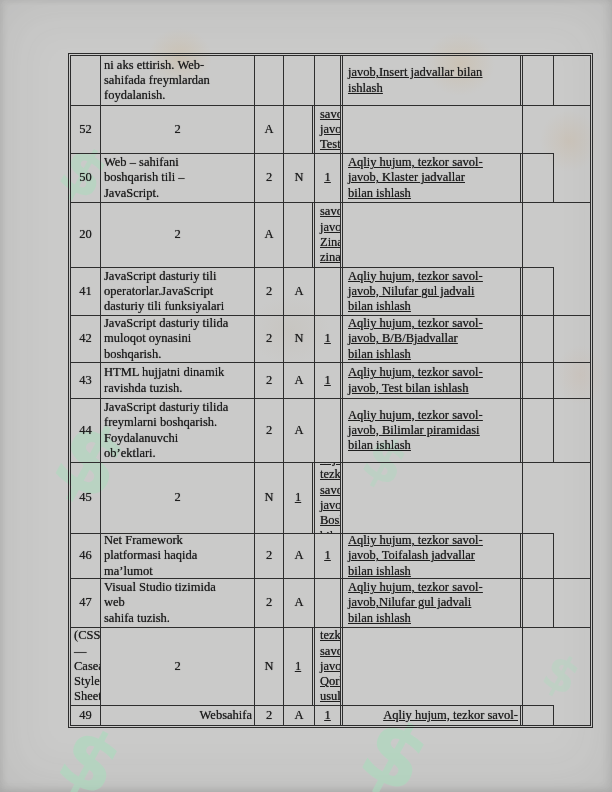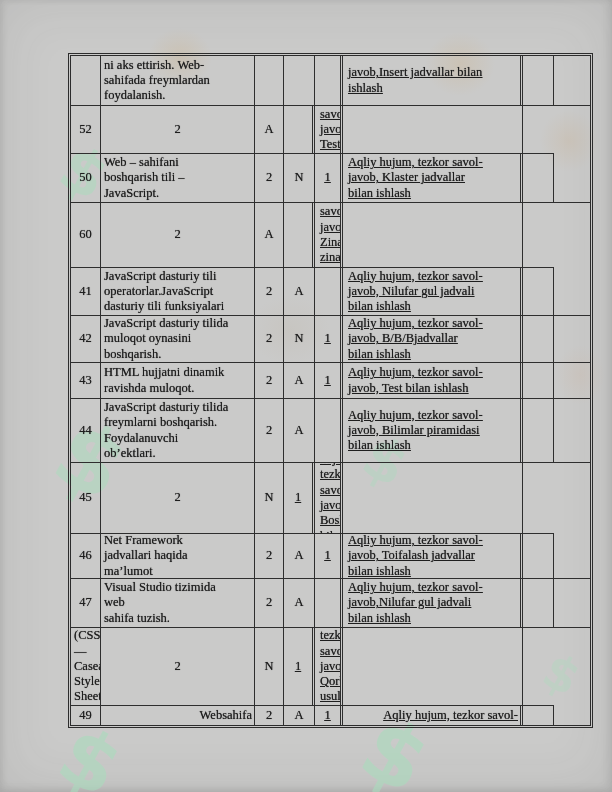--- a/index.html
+++ b/index.html
@@ -118,21 +118,21 @@
           <div class="cell num c-hours">2</div>
           <div class="cell num c-form">N</div>
           <div class="cell num c-count">1</div>
           <div class="cell txt c-method">Aqliy hujum, tezkor savol-
 javob, Klaster jadvallar
 bilan ishlash</div>
           <div class="cell c-b1"></div>
           <div class="cell c-b2"></div>
         </div>
         <div class="row" style="height: 65px;">
-          <div class="cell num c-no">60</div>
+          <div class="cell num c-no">20</div>
           <div class="cell num c-hours">2</div>
           <div class="cell num c-form">A</div>
           <div class="cell num c-count"></div>
           <div class="cell txt c-method">Aqliy hujum, tezkor savol-
 javob, Zinama zina usuli
 bilan ishlash</div>
           <div class="cell c-b1"></div>
           <div class="cell c-b2"></div>
         </div>
         <div class="row" style="height: 48px;">
@@ -159,21 +159,21 @@
           <div class="cell num c-count">1</div>
           <div class="cell txt c-method">Aqliy hujum, tezkor savol-
 javob, B/B/Bjadvallar
 bilan ishlash</div>
           <div class="cell c-b1"></div>
           <div class="cell c-b2"></div>
         </div>
         <div class="row" style="height: 36px;">
           <div class="cell num c-no">43</div>
           <div class="cell txt c-topic">HTML hujjatni dinamik
-ravishda muloqot.</div>
+ravishda tuzish.</div>
           <div class="cell num c-hours">2</div>
           <div class="cell num c-form">A</div>
           <div class="cell num c-count">1</div>
           <div class="cell txt c-method">Aqliy hujum, tezkor savol-
 javob, Test bilan ishlash</div>
           <div class="cell c-b1"></div>
           <div class="cell c-b2"></div>
         </div>
         <div class="row" style="height: 64px;">
           <div class="cell num c-no">44</div>
@@ -197,21 +197,21 @@
           <div class="cell num c-count">1</div>
           <div class="cell txt c-method">Aqliy hujum, tezkor savol-
 javob, Boshqotirma bilan
 ishlash</div>
           <div class="cell c-b1"></div>
           <div class="cell c-b2"></div>
         </div>
         <div class="row" style="height: 45px;">
           <div class="cell num c-no">46</div>
           <div class="cell txt c-topic">Net Framework
-jadvallari haqida
+platformasi haqida
 ma’lumot</div>
           <div class="cell num c-hours">2</div>
           <div class="cell num c-form">A</div>
           <div class="cell num c-count">1</div>
           <div class="cell txt c-method">Aqliy hujum, tezkor savol-
 javob, Toifalash jadvallar
 bilan ishlash</div>
           <div class="cell c-b1"></div>
           <div class="cell c-b2"></div>
         </div>

